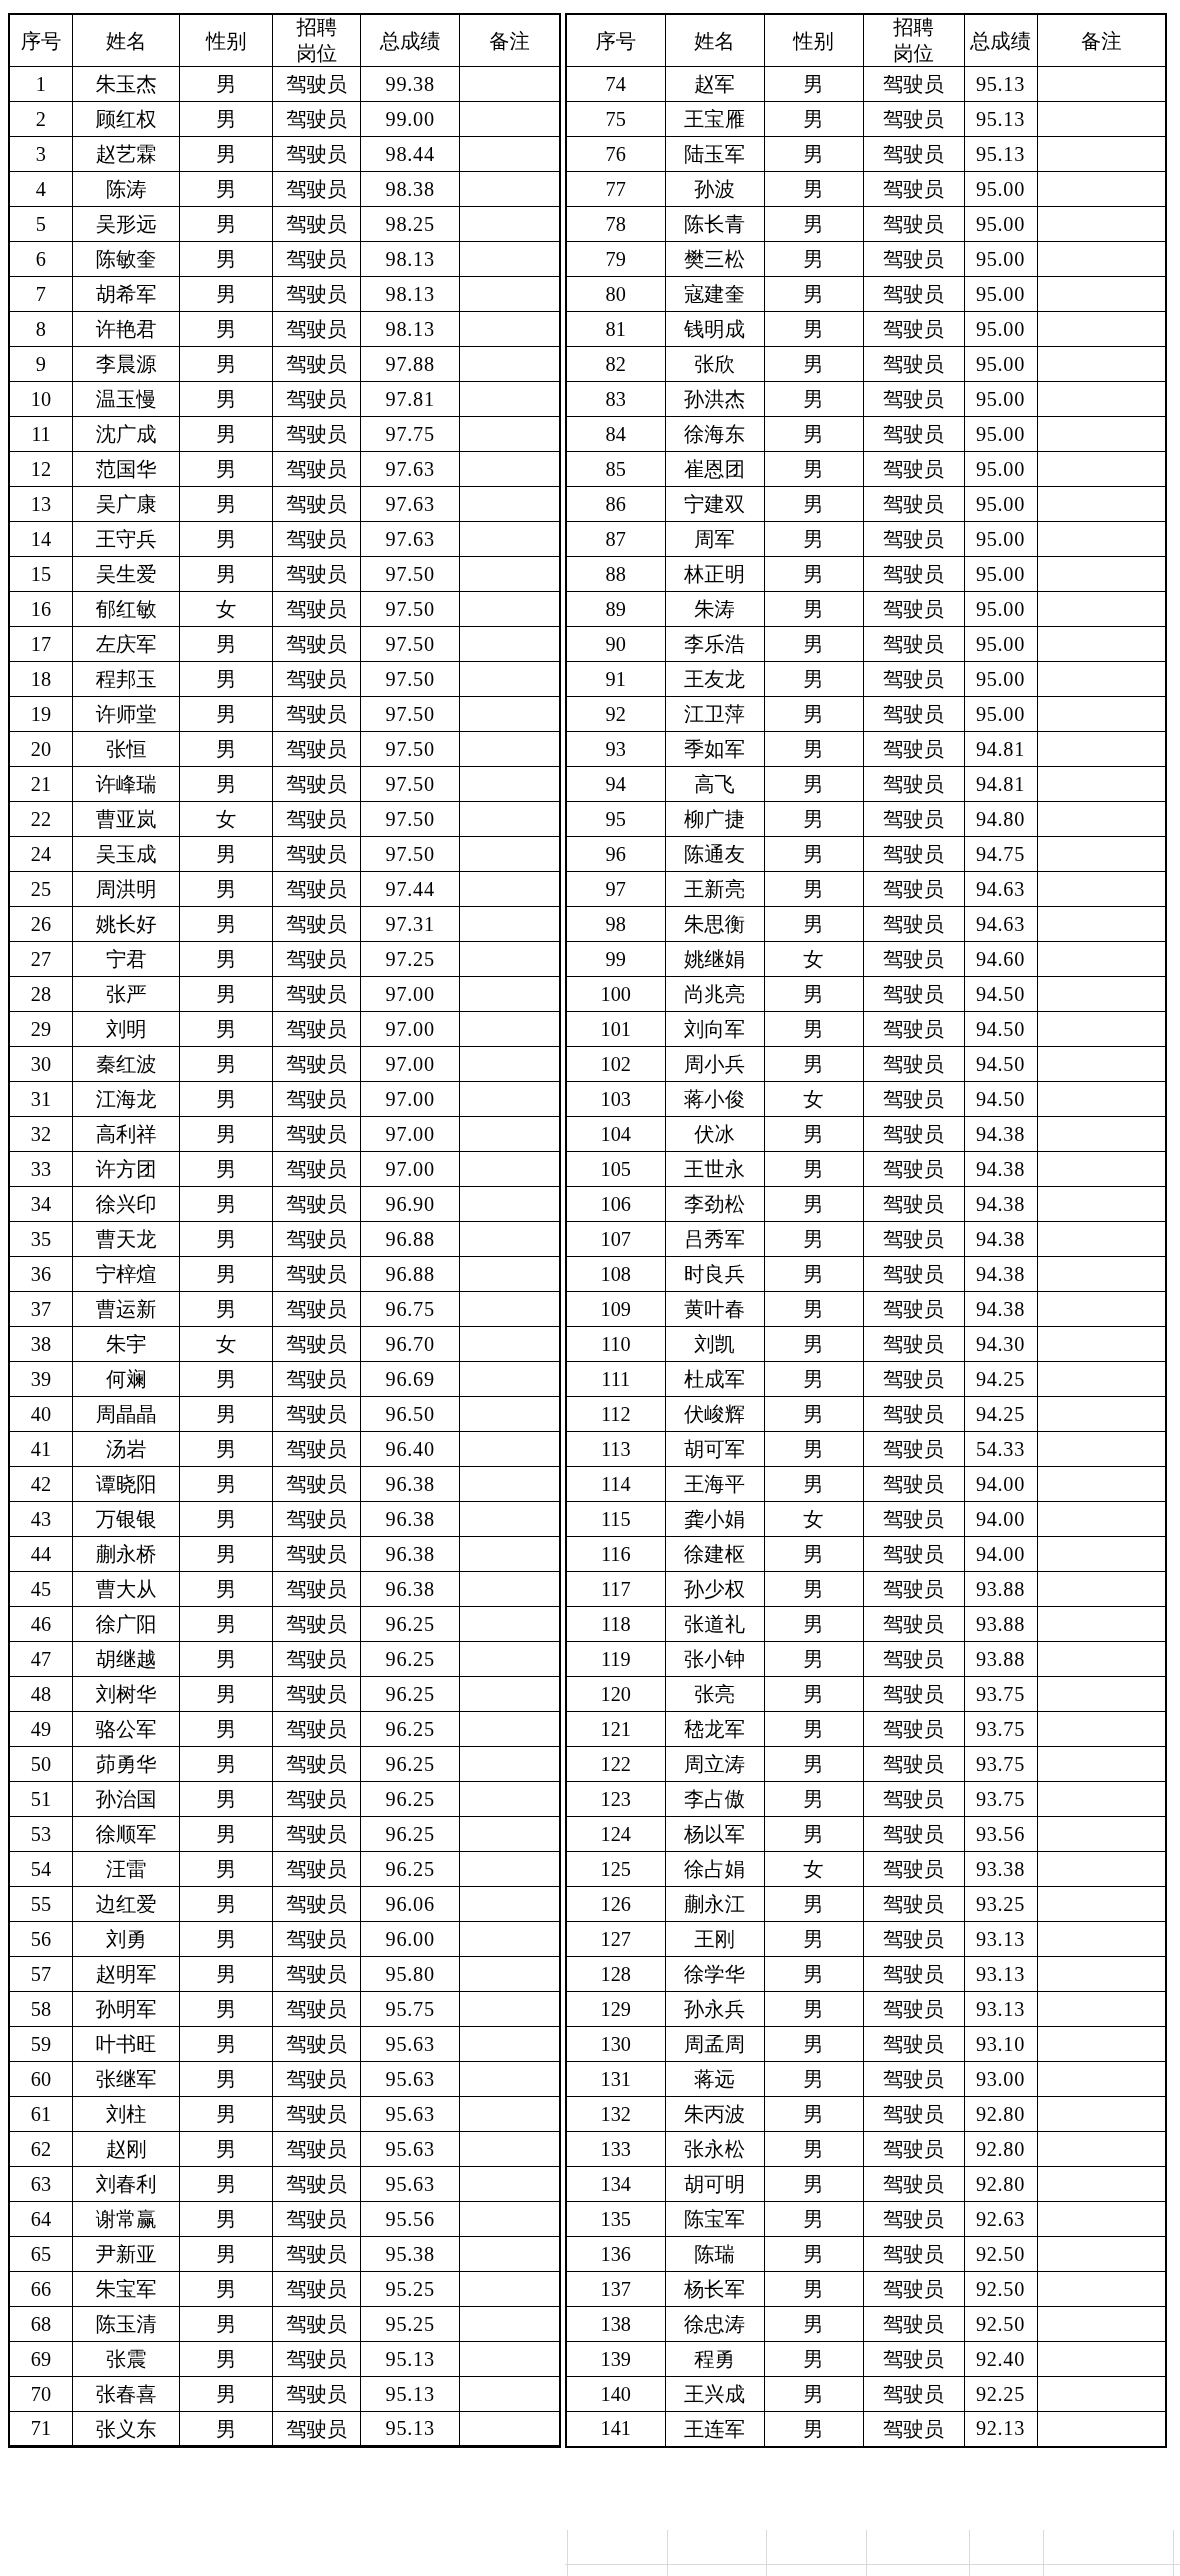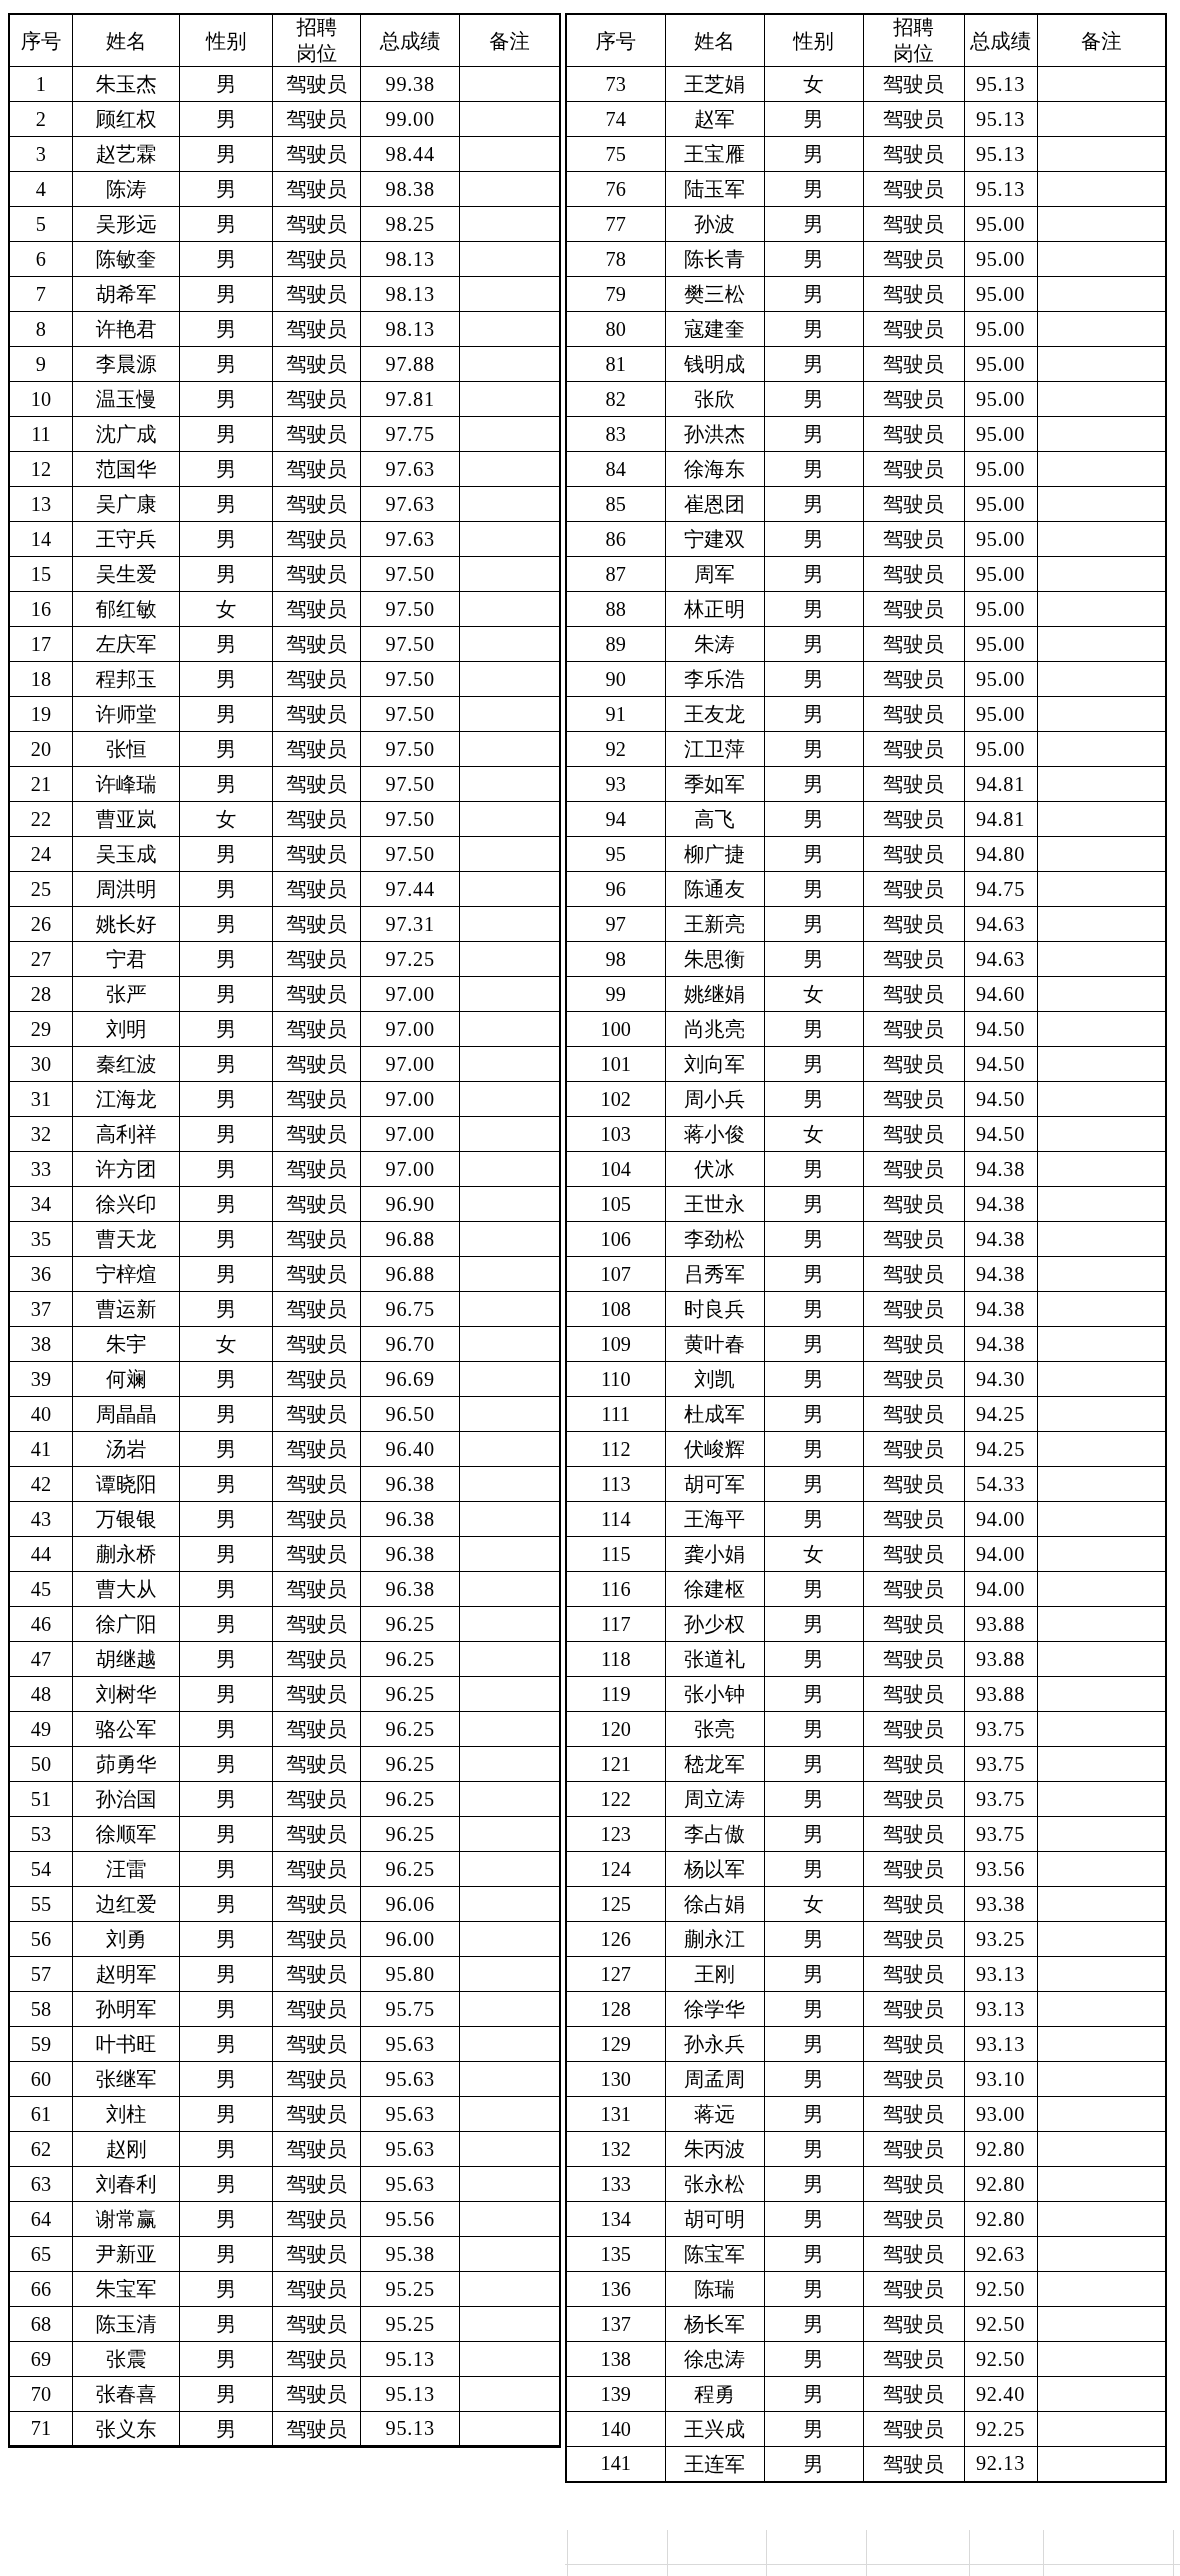--- a/index.html
+++ b/index.html
@@ -622,28 +622,20 @@
       <th class="c0">序号</th>
       <th class="c1">姓名</th>
       <th class="c2">性别</th>
       <th class="c3"><span class="hdr-pos">招聘岗位</span></th>
       <th class="c4">总成绩</th>
       <th class="c5">备注</th>
     </tr>
   </thead>
   <tbody id="right-tbody">
       <tr>
-        <td class="c0">73</td>
-        <td class="c1">王芝娟</td>
-        <td class="c2">女</td>
-        <td class="c3">驾驶员</td>
-        <td class="c4">95.13</td>
-        <td class="c5"></td>
-      </tr>
-      <tr>
         <td class="c0">74</td>
         <td class="c1">赵军</td>
         <td class="c2">男</td>
         <td class="c3">驾驶员</td>
         <td class="c4">95.13</td>
         <td class="c5"></td>
       </tr>
       <tr>
         <td class="c0">75</td>
         <td class="c1">王宝雁</td>

